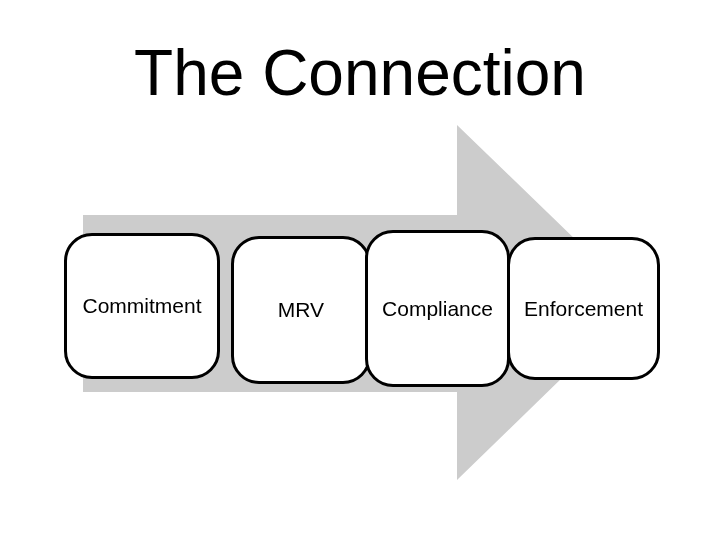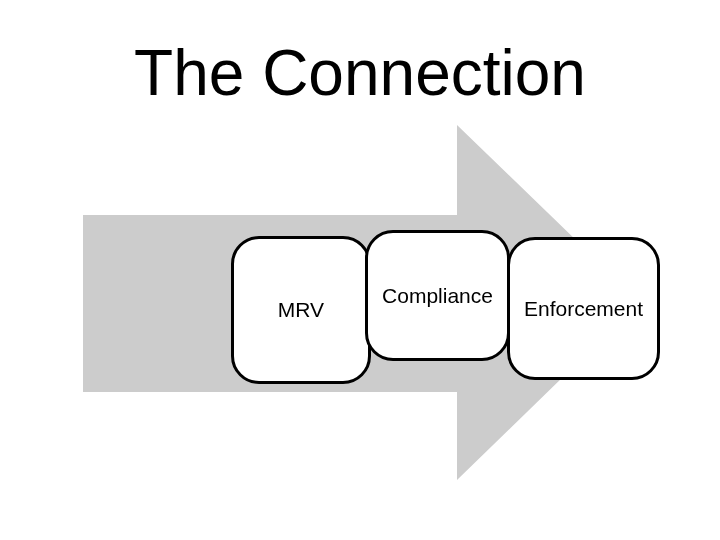--- a/index.html
+++ b/index.html
@@ -44,34 +44,37 @@
     display: flex;
     align-items: center;
     justify-content: center;
     text-align: center;
     font-size: 21px;
     color: #000000;
     white-space: nowrap;
   }
   .stage-box.pos-0 { left: 64px;  top: 233px; width: 156px; height: 146px; }
   .stage-box.pos-1 { left: 231px; top: 236px; width: 140px; height: 148px; }
-  .stage-box.pos-2 { left: 365px; top: 230px; width: 145px; height: 131px; }
+  .stage-box.pos-2 { left: 365px; top: 230px; width: 145px; height: 157px; }
   .stage-box.pos-3 { left: 507px; top: 237px; width: 153px; height: 143px; }
 </style>
 </head>
 <body>
 
 <div class="slide">
 
   <h1 class="slide-title">The Connection</h1>
 
   <svg class="arrow-svg" viewBox="0 0 720 540" xmlns="http://www.w3.org/2000/svg" aria-hidden="true">
     <polygon points="83,215 457,215 457,125 640,302 457,480 457,392 83,392" fill="#cccccc"></polygon>
   </svg>
 
+  <div class="stage-box pos-0">
+    <span>Commitment</span>
+  </div>
 
   <div class="stage-box pos-1">
     <span>MRV</span>
   </div>
 
   <div class="stage-box pos-2">
     <span>Compliance</span>
   </div>
 
   <div class="stage-box pos-3">

